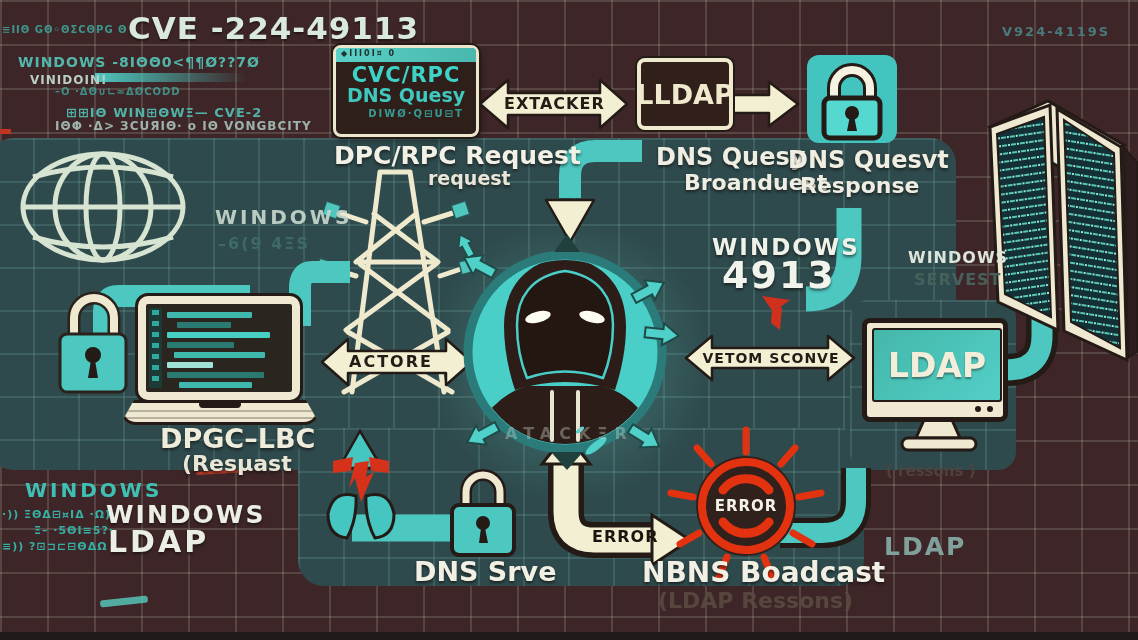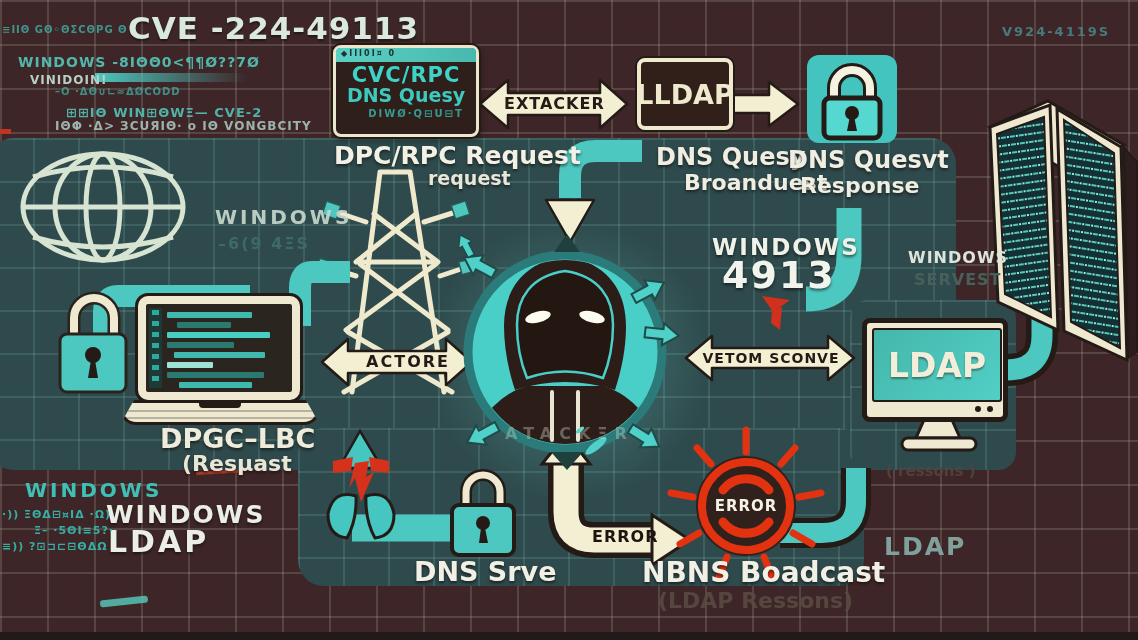--- a/index.html
+++ b/index.html
@@ -49,21 +49,21 @@
     letter-spacing:2px;padding:1px 0 0 5px;overflow:hidden;}
   .rpc-line{text-align:center;font-weight:bold;line-height:1.05;}
   #rpc-l1{font-size:21px;color:#3ed3c8;margin-top:2px;letter-spacing:1px;}
   #rpc-l2{font-size:19px;color:#3ec8be;}
   #rpc-l3{font-size:10px;color:#37a89e;letter-spacing:2px;margin-top:3px;opacity:.9;padding-left:20px;}
 
   #dpc-request{left:334px;top:141px;font-size:25px;color:#f3f1e6;}
   #dpc-sub{left:428px;top:167px;font-size:19px;color:#e8e6d8;}
 
   #extacker-label{left:504px;top:94px;width:100px;text-align:center;font-size:16px;color:#241a16;letter-spacing:1px;z-index:5;}
-  #actore-label{left:332px;top:352px;width:118px;text-align:right;font-size:16px;color:#241a16;letter-spacing:2px;z-index:5;}
+  #actore-label{left:332px;top:352px;width:118px;text-align:center;font-size:16px;color:#241a16;letter-spacing:2px;z-index:5;}
   #vetom-label{left:700px;top:350px;width:142px;text-align:center;font-size:14px;color:#241a16;letter-spacing:1px;z-index:5;}
   #error-arrow-label{left:592px;top:527px;font-size:16px;color:#1d140f;letter-spacing:1px;z-index:5;}
 
   #lldap-box{left:637px;top:58px;width:96px;height:72px;background:#31201a;
     border:4px solid #efe9cd;border-radius:8px;box-shadow:0 0 0 2px #241a16;
     display:flex;align-items:center;justify-content:center;
     font-size:27px;font-weight:bold;color:#efe9cd;}
 
   #cap1a{left:656px;top:143px;font-size:24px;color:#f0eee2;}
   #cap1b{left:684px;top:170px;font-size:22px;color:#f0eee2;}

